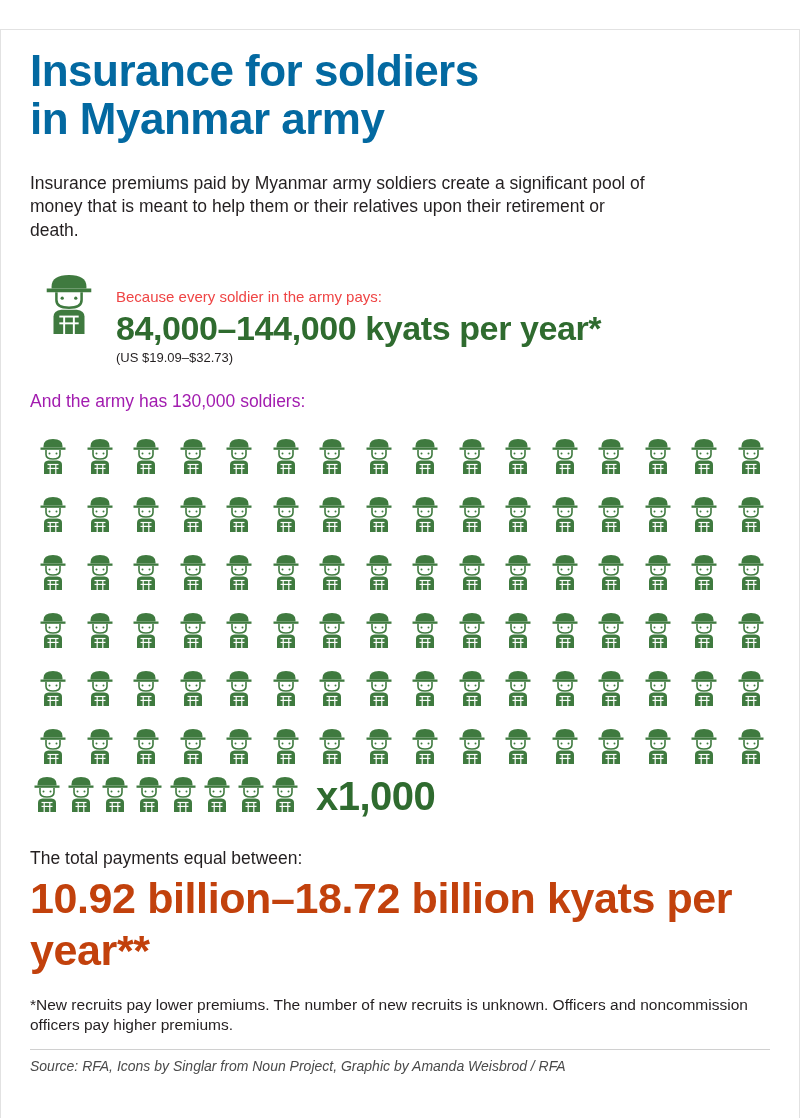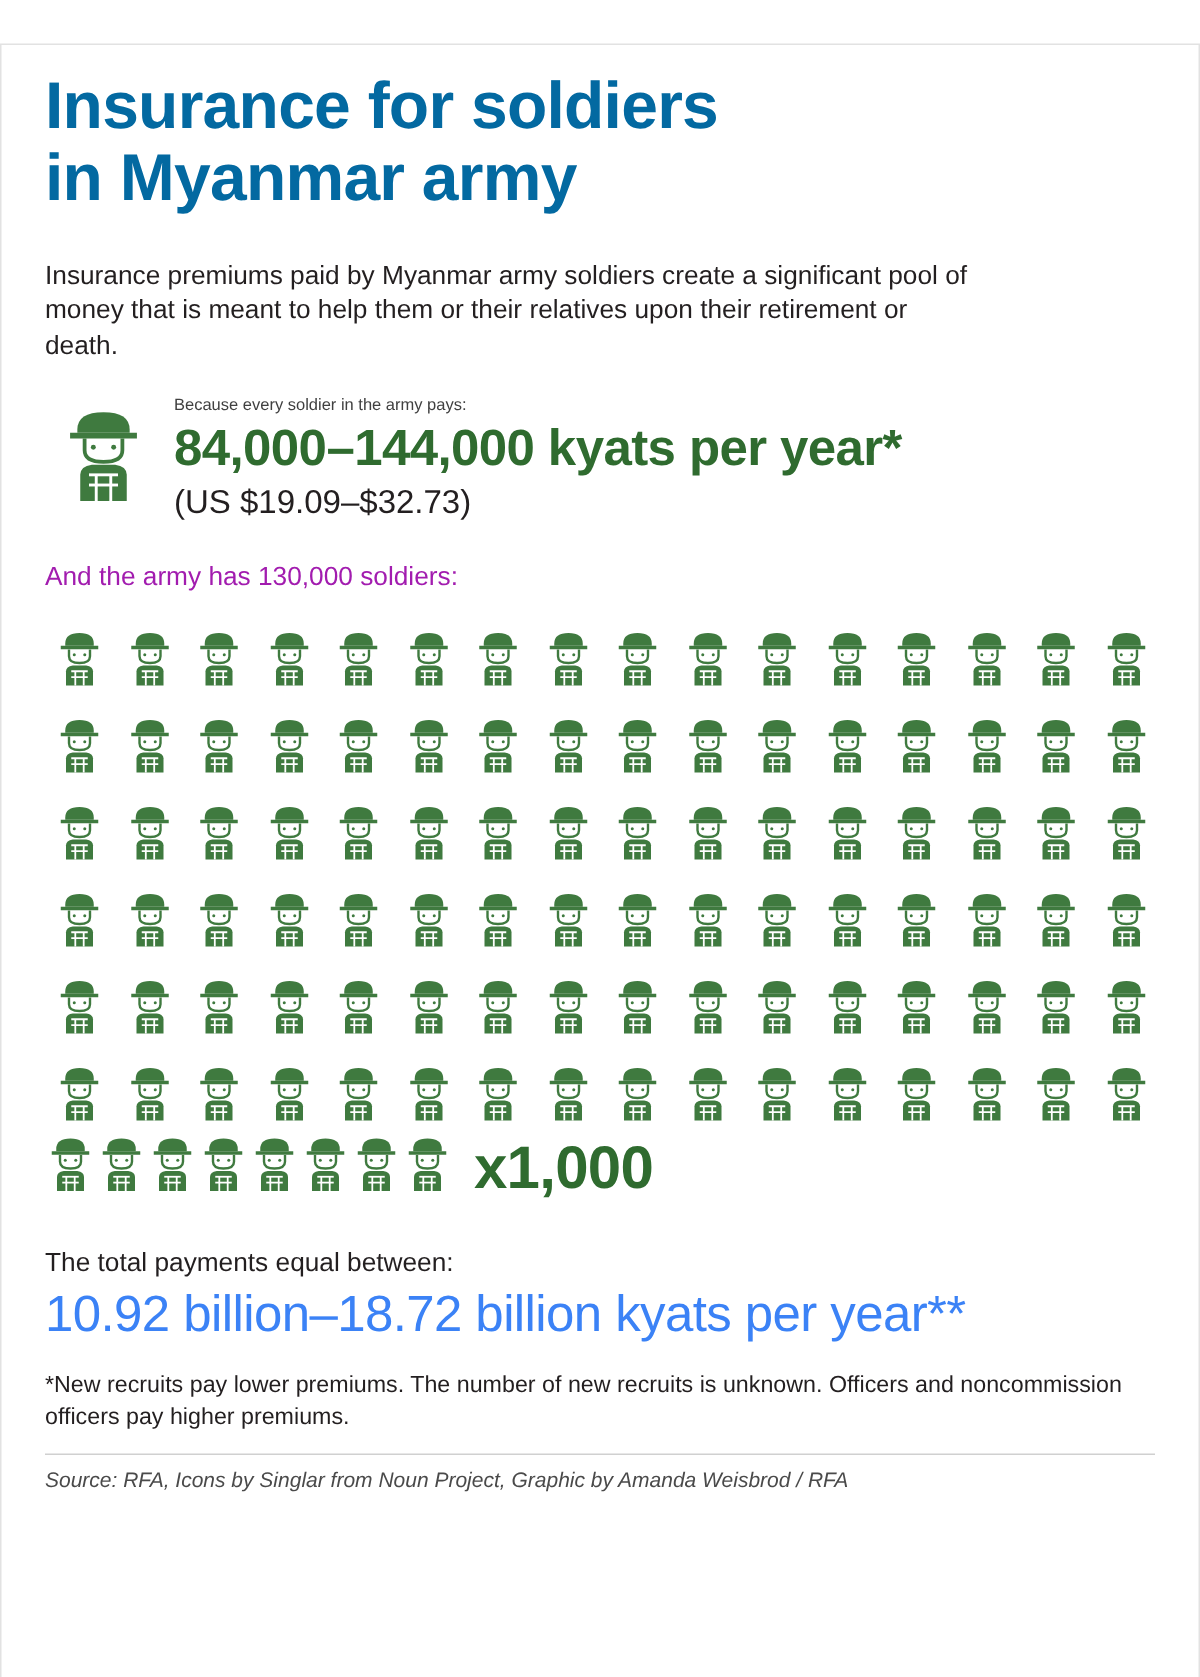--- a/index.html
+++ b/index.html
@@ -49,34 +49,35 @@
   .premium-icon {
     width: 78px;
     flex: 0 0 78px;
     padding-top: 4px;
     padding-left: 8px;
   }
   .premium-text {
     padding-left: 8px;
   }
   .premium-lead {
-    font-size: 11px;
-    color: #404040;
+    font-size: 15px;
+    color: #ef4444;
     line-height: 1.2;
+    margin-top: 24px;
   }
   .premium-amount {
     font-size: 34px;
     font-weight: bold;
     color: #2f6b2f;
     line-height: 1.18;
     margin-top: 2px;
     letter-spacing: -0.4px;
   }
   .premium-usd {
-    font-size: 22px;
+    font-size: 13px;
     color: #231f20;
     margin-top: 2px;
   }
 
   
   .army-line {
     margin-top: 26px;
     font-size: 17.5px;
     color: #a21caf;
   }
@@ -113,23 +114,23 @@
     line-height: 1;
   }
 
   
   .total-lead {
     margin-top: 22px;
     font-size: 17.5px;
     color: #231f20;
   }
   .total-amount {
-    font-size: 34px;
-    font-weight: normal;
-    color: #3b82f6;
+    font-size: 43px;
+    font-weight: bold;
+    color: #c2410c;
     line-height: 1.2;
     margin-top: 4px;
     letter-spacing: -0.4px;
     max-width: 730px;
   }
   .total-usd {
     font-size: 17px;
     color: #231f20;
     margin-top: 10px;
   }

